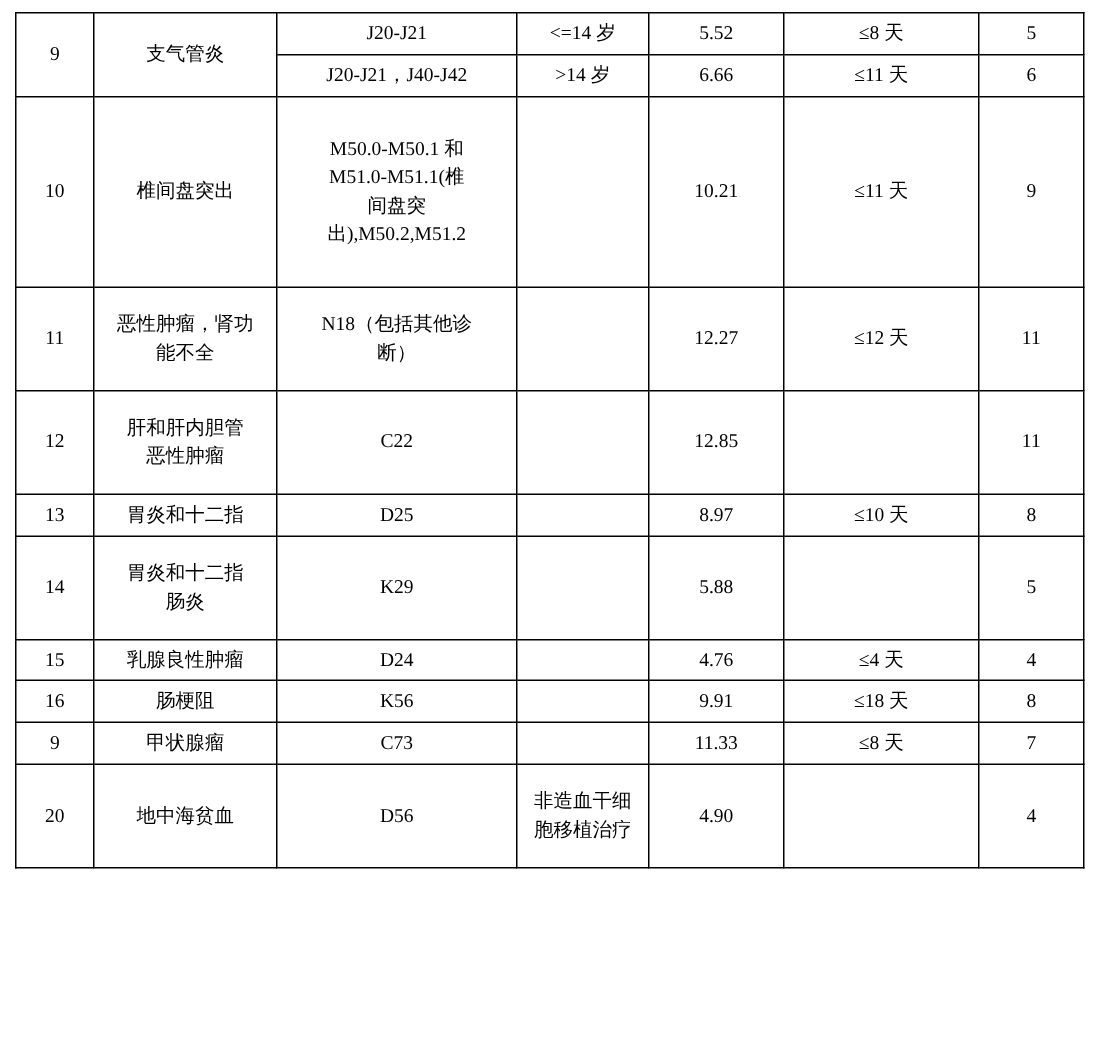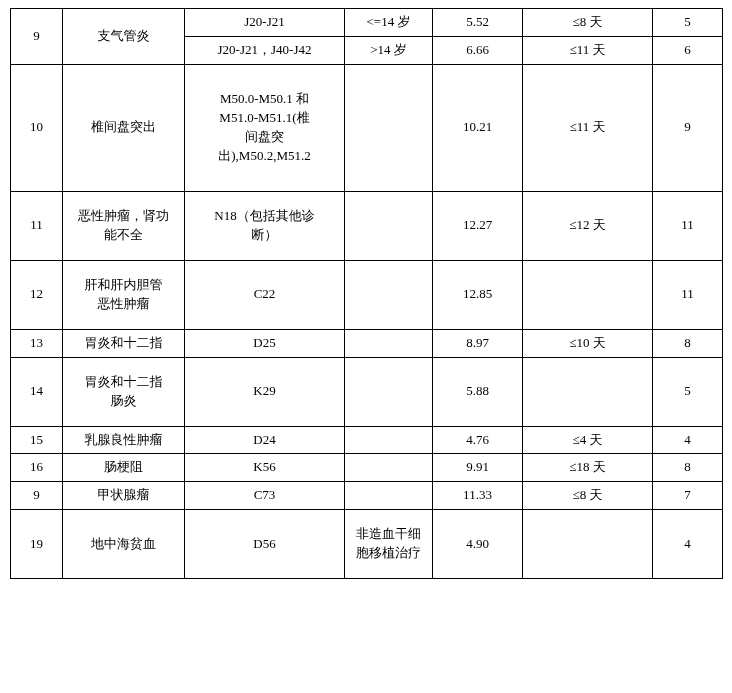--- a/index.html
+++ b/index.html
@@ -184,21 +184,21 @@
         <td>9</td>
         <td>甲状腺瘤</td>
         <td class="code-cell">C73</td>
         <td></td>
         <td>11.33</td>
         <td>≤8 天</td>
         <td>7</td>
       </tr>
 
       <tr>
-        <td class="mid">19</td>
+        <td class="mid">20</td>
         <td>地中海贫血</td>
         <td class="code-cell">D56</td>
         <td>
             <span class="cell-text">非造血干细
 胞移植治疗</span>
           </td>
         <td>4.90</td>
         <td></td>
         <td>4</td>
       </tr>

